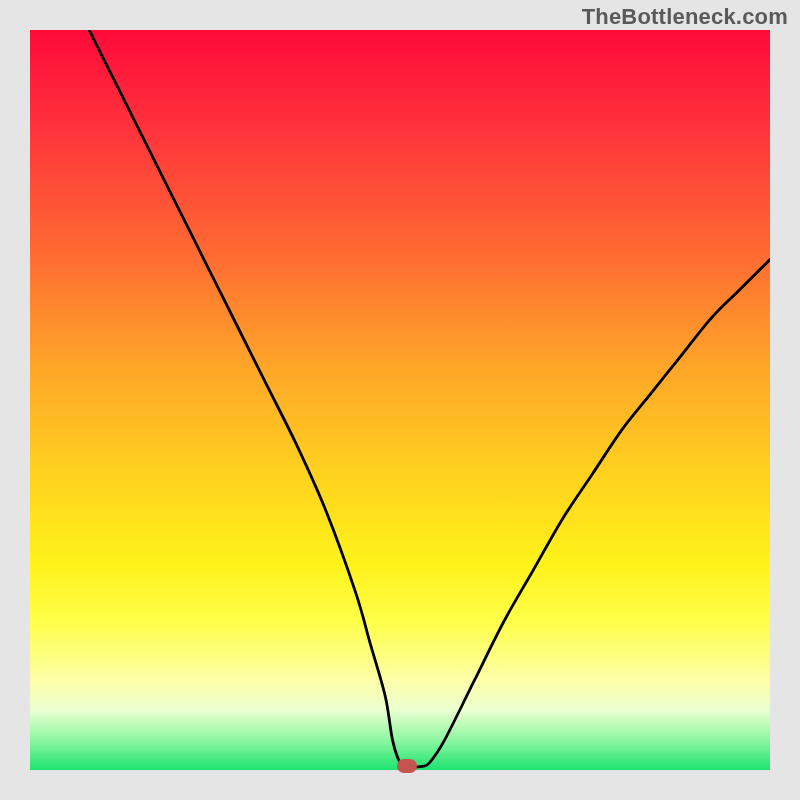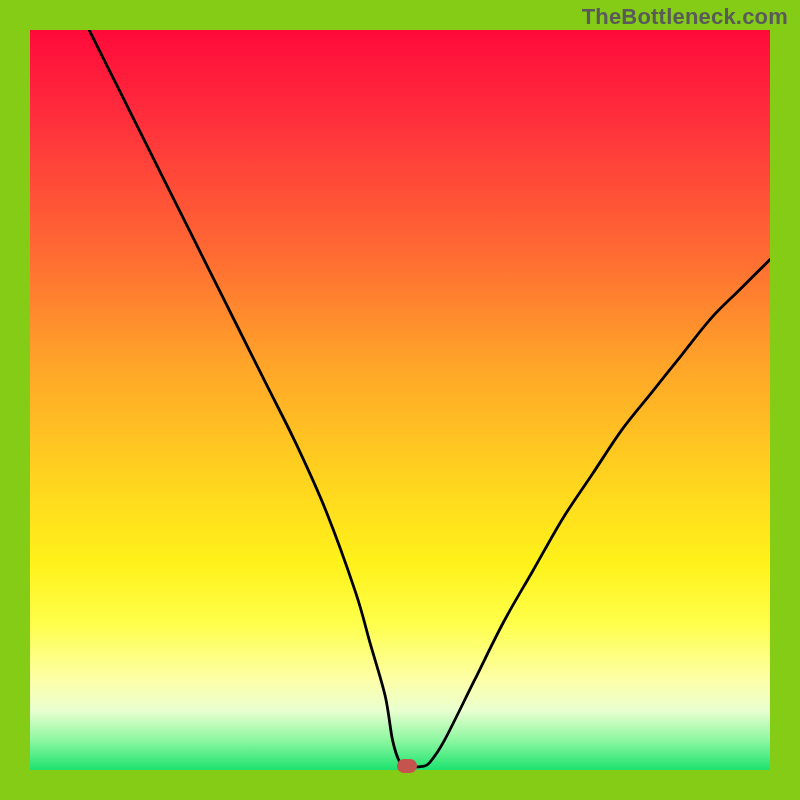--- a/index.html
+++ b/index.html
@@ -8,21 +8,21 @@
     width: 800px;
     height: 800px;
     overflow: hidden;
     background: #000;
     font-family: Arial, Helvetica, sans-serif;
   }
   .frame {
     position: relative;
     width: 800px;
     height: 800px;
-    background: #84cc16;
+    background: #e5e5e5;
   }
   .watermark {
     position: absolute;
     top: 4px;
     right: 12px;
     color: #5a5a5a;
     font-size: 22px;
     font-weight: 600;
     letter-spacing: 0.2px;
     z-index: 20;

